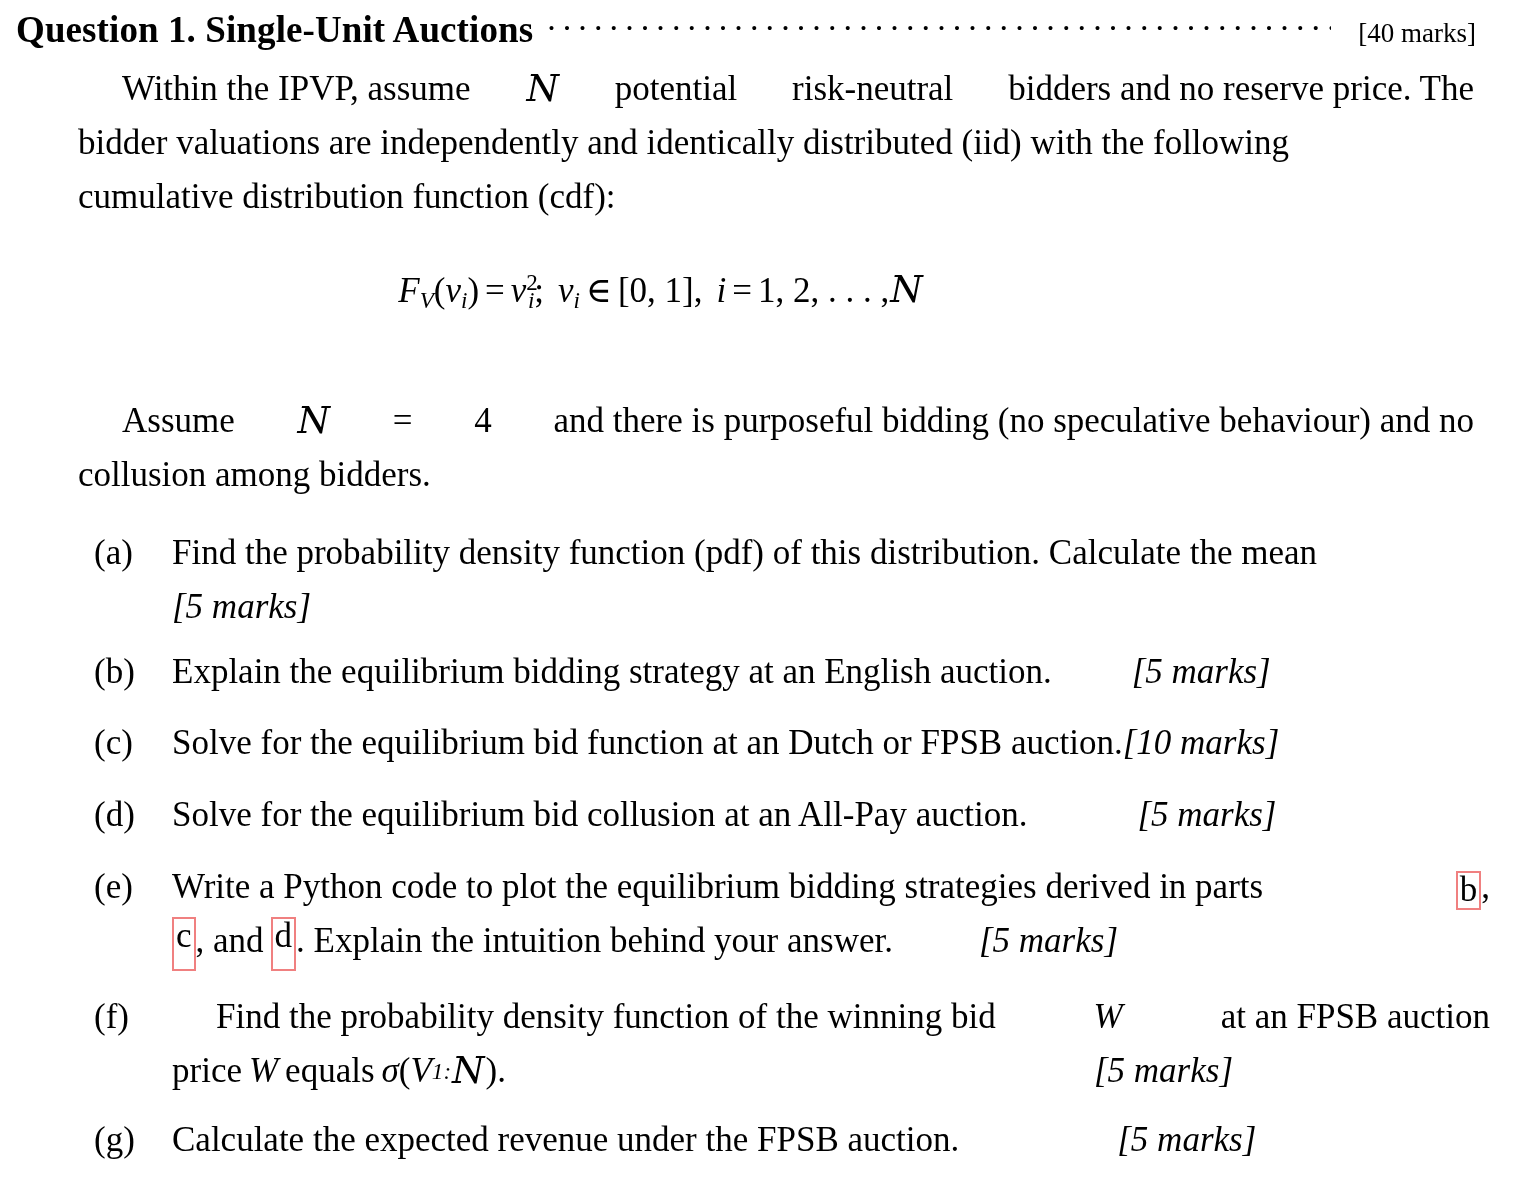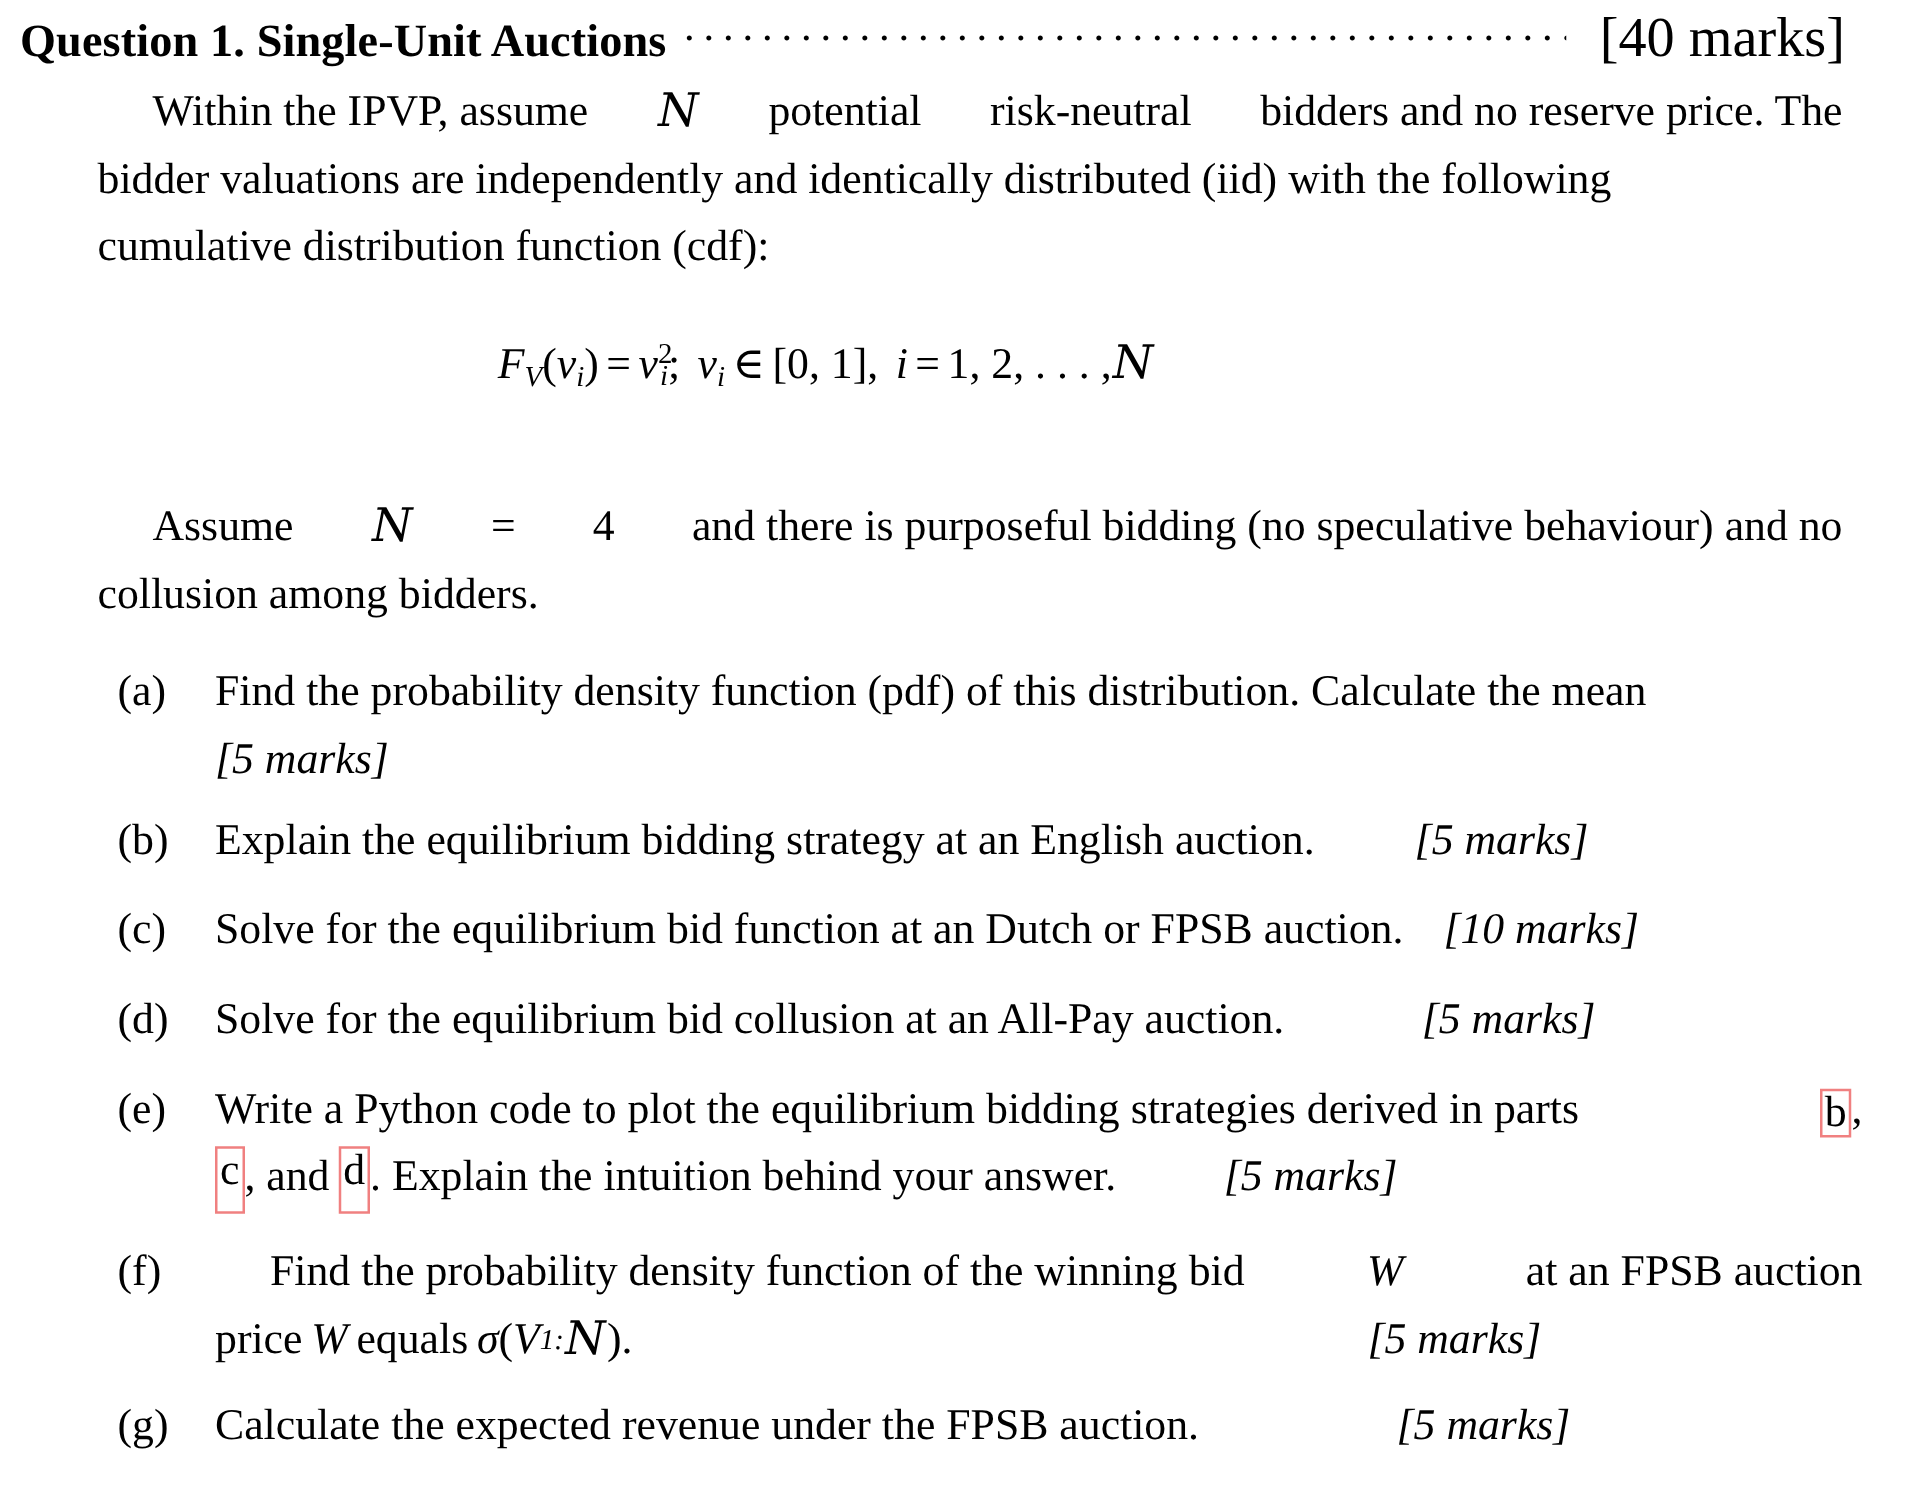--- a/index.html
+++ b/index.html
@@ -52,21 +52,21 @@
     content: "........................................................................................................";
     position: absolute;
     left: 0;
     bottom: 6px;
     letter-spacing: 7.1px;
     font-size: 34px;
     color: #000;
     white-space: nowrap;
   }
   .title-marks {
-    font-size: 45px;
+    font-size: 27px;
     flex: 0 0 auto;
     margin-left: 17px;
   }
 
   
   .para {
     position: absolute;
     font-size: 35px;
     line-height: 54px;
     text-align: justify;
@@ -231,21 +231,21 @@
         <span class="marks" style="margin-left:80px">[5 marks]</span>
       </div>
     </div>
   </div>
 
   <div class="item" id="item-c">
     <span class="marker">(c)</span>
     <div class="content">
       <div class="row start">
         <span>Solve for the equilibrium bid function at an Dutch or FPSB auction.</span>
-        <span class="marks" style="margin-left:32px">[10 marks]</span>
+        <span class="marks" style="">[10 marks]</span>
       </div>
     </div>
   </div>
 
   <div class="item" id="item-d">
     <span class="marker">(d)</span>
     <div class="content">
       <div class="row start">
         <span>Solve for the equilibrium bid collusion at an All-Pay auction.</span>
         <span class="marks" style="margin-left:110px">[5 marks]</span>

